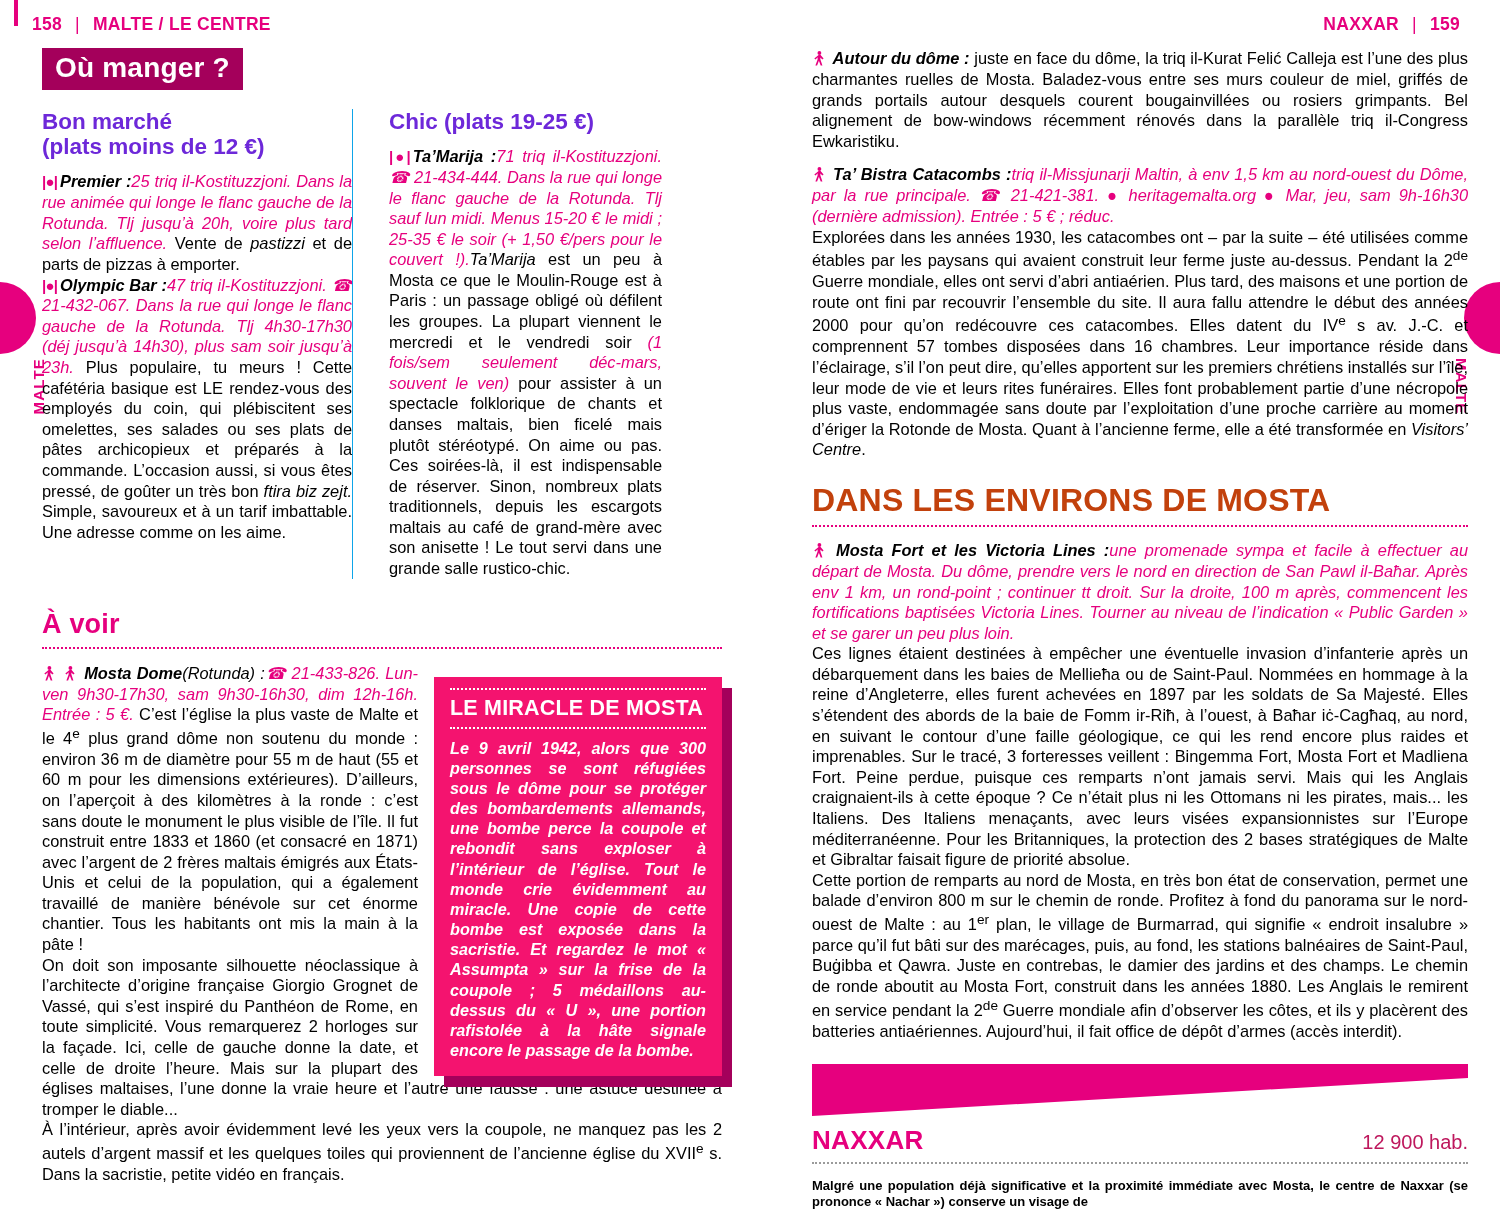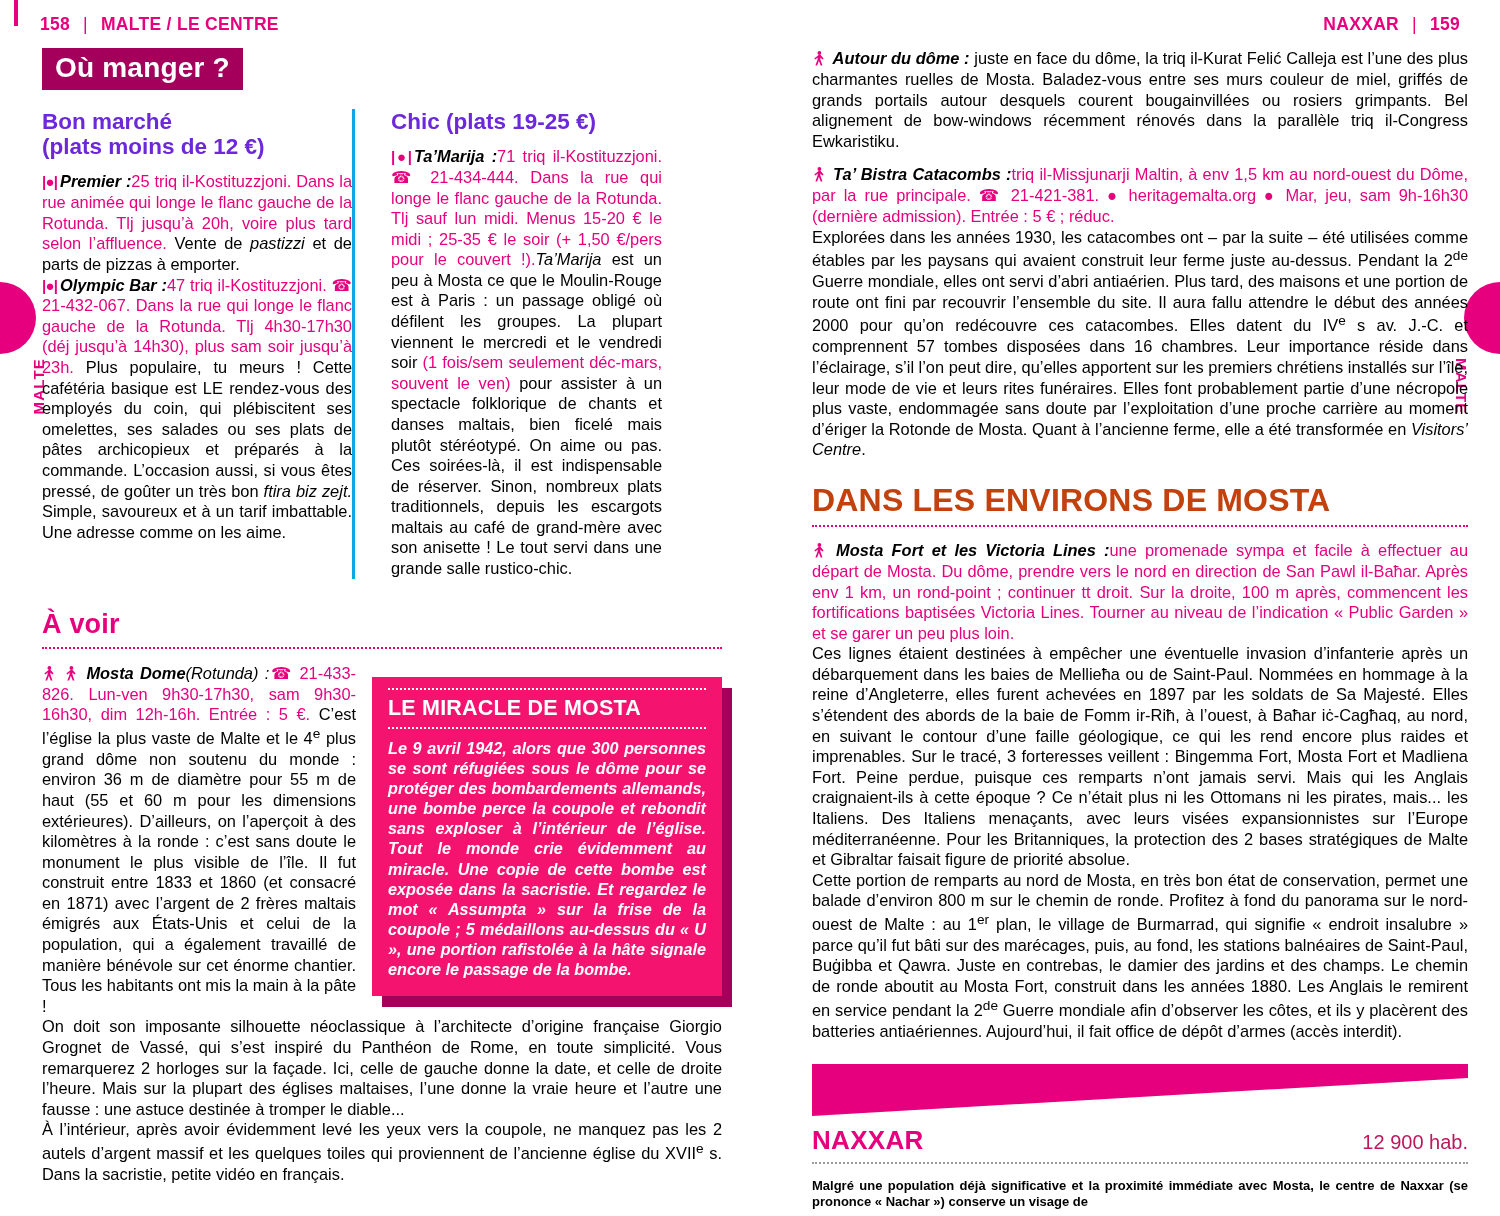--- a/index.html
+++ b/index.html
@@ -35,52 +35,52 @@
   }
   .vtab-left { left:30px; top:358px; writing-mode:vertical-rl; transform:rotate(180deg); }
   .vtab-right { right:30px; top:358px; writing-mode:vertical-rl; }
 
   
   .runhead {
     position:absolute; top:14px;
     font-size:17.5px; font-weight:bold; color:#E6007E; letter-spacing:.3px;
     display:flex; align-items:center; gap:13px; white-space:nowrap;
   }
-  .runhead-left { left:40px; }
+  .runhead-left { left:32px; }
   .runhead-right { right:40px; }
   .runhead .sep { color:#E6007E; font-weight:normal; }
 
   
   .left-page  { position:absolute; left:42px;  top:48px; width:680px; height:1160px; }
   .right-page { position:absolute; left:812px; top:48px; width:656px; height:1165px; }
 
   
   .banner {
     display:inline-block;
     background:#A4005B; color:#ffffff;
     font-size:28px; font-weight:bold;
     padding:4px 13px 6px 13px;
     letter-spacing:.2px;
   }
 
   
   .cols { display:flex; margin-top:19px; }
   .col { width:310px; }
-  .col.right { margin-left:0; padding-left:36px; border-left:3px solid #0ea5e9; }
+  .col.right { margin-left:0; padding-left:36px; border-left:1px solid #0ea5e9; }
   .col-head {
     color:#6d28d9; font-size:22.5px; font-weight:bold;
     line-height:1.12; margin-bottom:12px;
   }
 
   .body-txt {
     font-size:16.4px; line-height:1.255;
     text-align:justify; hyphens:auto;
     color:#000;
   }
-  .ital-pink { color:#E6007E; }
+  .ital-pink { color:#E6007E; font-style:italic; }
   .bold-name { font-weight:bold; font-style:italic; color:#000; }
   .it { font-style:italic; }
 
   .icon-resto {
     color:#E6007E; font-weight:bold; letter-spacing:-1px;
     font-size:15px; margin-right:3px;
   }
   .icon-walk {
     color:#E6007E; font-size:16px; margin-right:3px; font-weight:bold;
   }
@@ -96,21 +96,21 @@
   }
   .dotrule {
     border-top:2.5px dotted #E6007E;
     height:0; margin:7px 0 14px 0;
   }
   .dotrule-thin { border-top:2px dotted #E6007E; margin:6px 0 13px 0; }
   .dotrule-grey { border-top:2px dotted #9b9b9b; margin:6px 0 14px 0; }
 
   
   .miracle-wrap {
-    float:right; width:350px;
+    float:right; width:288px;
     margin:14px 0 0 16px;
     position:relative;
   }
   .miracle-shadow {
     position:absolute; left:10px; top:11px; right:-10px; bottom:-11px;
     background:#A4005B;
   }
   .miracle {
     position:relative;
     background:#F4136F; color:#ffffff;

